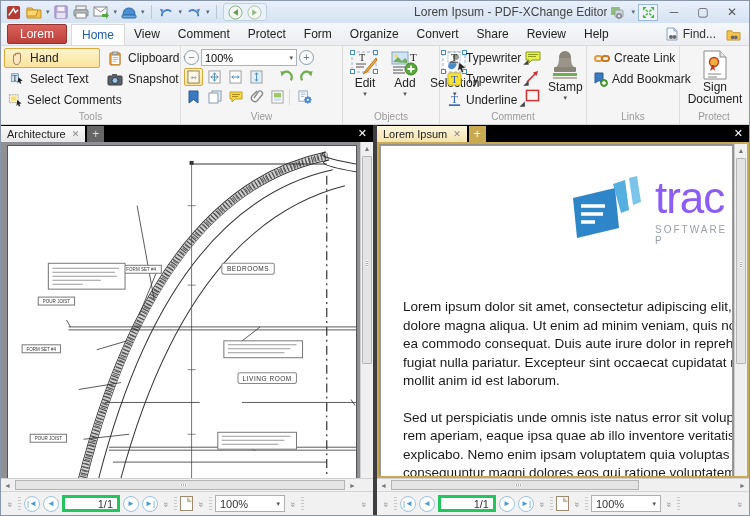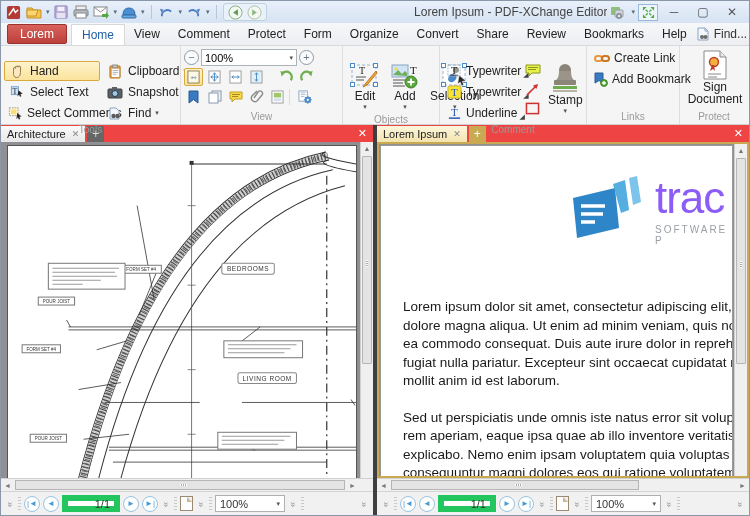--- a/index.html
+++ b/index.html
@@ -21,42 +21,42 @@
   .mtab { font-size:12px; color:#222; padding:3px 9px; }
   .mtab.active { background:#fff; border:1px solid #d8d8d8; border-bottom:none; color:#1e5fa8; padding:3px 10px; }
   .menu-right { margin-left:auto; display:flex; align-items:center; gap:10px; padding-right:8px; font-size:12px; color:#333; }
   .menu-right .mitem { display:flex; align-items:center; gap:4px; }
 
   
   .ribbon { height:79px; background:#f4f5f4; display:flex; border-bottom:1px solid #cfd2cf; flex:0 0 auto; }
   .rgroup { display:flex; flex-direction:column; border-right:1px solid #ddded d; padding:2px 3px 0 3px; position:relative; }
   .rgroup { border-right:1px solid #dddedd; }
   .rgroup .grplabel { font-size:10px; color:#9a9a9a; text-align:center; margin-top:auto; padding:1px 0 2px; }
-  .rbody { display:flex; gap:2px; flex:1;margin-top:13px; }
+  .rbody { display:flex; gap:2px; flex:1; }
   .rcol { display:flex; flex-direction:column; justify-content:flex-start; gap:1px; }
   .rbtn { display:flex; align-items:center; gap:4px; font-size:12px; color:#222; padding:1px 3px; height:20px; white-space:nowrap; border:1px solid transparent; border-radius:2px; }
   .rbtn.sel { background:linear-gradient(#fdf3cd,#fbe39c); border:1px solid #d9a93c; }
   .caret { font-size:7px; color:#555; }
   .fly { font-size:7px; color:#444; align-self:flex-end; margin-left:-2px; }
   .bigbtn { display:flex; flex-direction:column; align-items:center; justify-content:flex-start; font-size:12px; color:#222; padding:2px 4px; gap:1px; }
   .bigbtn .lbl { text-align:center; line-height:12px; }
   .ic { display:inline-flex; align-items:center; justify-content:center; }
   .tool-ic16 { width:18px; height:16px; }
   .viewrow { display:flex; align-items:center; gap:2px; }
   .zoombox { width:96px; height:17px; border:1px solid #aab2ba; background:#fff; font-size:11px; display:flex; align-items:center; padding:0 3px; }
   .zoombox .zv { flex:1; }
   .circbtn { width:15px; height:15px; border-radius:50%; border:1px solid #8a9aa8; color:#6a7a88; font-size:11px; display:inline-flex; align-items:center; justify-content:center; background:#fbfbfb; line-height:1; }
   .fitbtn { width:19px; height:18px; border:1px solid transparent; border-radius:2px; display:inline-flex; align-items:center; justify-content:center; }
   .fitbtn.sel { background:linear-gradient(#fdf3cd,#fbe39c); border:1px solid #d9a93c; }
 
   
   .docarea { flex:1; background:#3f3f41; display:flex; }
   .pane { width:373px; display:flex; flex-direction:column; background:#ececec; }
   .pane-sep { width:4px; background:#3f3f41; }
-  .ptabs { height:17px; background:#ef4444; display:flex; align-items:flex-end; flex:0 0 auto; }
+  .ptabs { height:17px; background:#000000; display:flex; align-items:flex-end; flex:0 0 auto; }
   .ptab { height:16px; display:flex; align-items:center; gap:6px; font-size:11px; padding:0 6px; }
   .ptab .tx { color:#888; font-size:9px; }
   .ptab.doc-active { background:linear-gradient(#fdf6dd,#f3e4ae); color:#222; }
   .ptab.doc-plain { background:linear-gradient(#fafafa,#e8e8e8); color:#222; }
   .ptab-plus { width:17px; height:16px; background:#666; color:#ddd; font-size:12px; display:flex; align-items:center; justify-content:center; margin-left:2px; }
   .ptab-plus.hl { background:#c9a952; color:#fff; }
   .ptabs .bar-close { margin-left:auto; color:#fff; font-size:11px; padding:0 6px; align-self:center; }
   .pcontent { flex:1; position:relative; background:#909094; overflow:hidden; }
   .pcontent.goldframe { border:2px solid #c9a952; }
   .page { position:absolute; background:#fff; border:1px solid #555; }
@@ -69,21 +69,21 @@
   .hscroll { height:13px; background:#f0f0f0; border-top:1px solid #d0d0d0; position:relative; flex:0 0 auto; }
   .hscroll .arr { position:absolute; top:0; bottom:0; width:13px; display:flex; align-items:center; justify-content:center; font-size:7px; color:#777; }
   .hscroll .thumb { position:absolute; top:1px; bottom:1px; left:14px; right:28px; background:#e4e4e4; border:1px solid #b5b5b5; }
   .hscroll .grip { position:absolute; top:3px; bottom:3px; left:50%; width:7px; background:repeating-linear-gradient(90deg,#fff 0 1px,#aaa 1px 2px); }
 
   
   .pstatus { height:24px; background:#f1f1f1; border-top:1px solid #d4d4d4; display:flex; align-items:center; gap:3px; padding:0 4px; flex:0 0 auto; }
   .chev { color:#8a8a8a; font-size:9px; transform:rotate(90deg); display:inline-block; width:10px; text-align:center; letter-spacing:-1px; }
   .grip-dots { width:3px; height:14px; background:repeating-linear-gradient(#c9c9c9 0 1px,transparent 1px 3px); }
   .navcirc { width:16px; height:16px; border-radius:50%; border:1px solid #9cc3e0; color:#4a9ad4; background:#fdfefe; font-size:8px; display:inline-flex; align-items:center; justify-content:center; }
-  .pagebox { width:58px; height:17px; background:#fff; border:6px solid #22c55e; font-size:11px; color:#333; display:flex; align-items:center; justify-content:flex-end; padding:0 4px; }
+  .pagebox { width:58px; height:17px; background:#fff; border:3px solid #22c55e; font-size:11px; color:#333; display:flex; align-items:center; justify-content:flex-end; padding:0 4px; }
   .zoombox2 { width:70px; height:17px; background:#fff; border:1px solid #b0b0b0; font-size:11px; color:#333; display:flex; align-items:center; padding:0 4px; }
   .zoombox2 .zv { flex:1; }
   .pageicon { width:13px; height:15px; position:relative; background:#fff; border:1px solid #9a8a70; }
   .pageicon:before { content:""; position:absolute; top:0; right:0; border-style:solid; border-width:0 5px 5px 0; border-color:#f1f1f1 #f1f1f1 #c9b99a #c9b99a; }
 
   
   .lorem-line { white-space:nowrap; overflow:hidden; font-size:13.5px; line-height:18.5px; color:#1a1a1a; }
   .lorem-gap { height:18px; }
   .logo-wrap { position:absolute; display:flex; align-items:flex-start; gap:14px; }
   .brand { font-size:44px; color:#8b5cf6; letter-spacing:-1px; line-height:1; }
@@ -193,21 +193,20 @@
     <span class="file-btn">Lorem</span>
     <span class="mtab active">Home</span>
     <span class="mtab">View</span>
     <span class="mtab">Comment</span>
     <span class="mtab">Protect</span>
     <span class="mtab">Form</span>
     <span class="mtab">Organize</span>
     <span class="mtab">Convert</span>
     <span class="mtab">Share</span>
     <span class="mtab">Review</span>
-    <span class="mtab">Bookmarks</span>
     <span class="mtab">Help</span>
     <span class="menu-right">
       <span class="mitem">
         <span class="ic">
           <svg width="14" height="14" viewBox="0 0 14 14">
               <path d="M2 1h7l3 3v9H2z" fill="#f4f8fc" stroke="#8aa4c0"></path>
               <path d="M9 1v3h3" fill="none" stroke="#8aa4c0"></path>
               <circle cx="6" cy="10" r="2" fill="#6a6a6a"></circle>
               <circle cx="9.5" cy="10" r="2" fill="#6a6a6a"></circle>
             </svg>
@@ -277,31 +276,20 @@
           </div>
           <div class="rbtn">
             <span class="ic tool-ic16">
               <svg width="16" height="13" viewBox="0 0 16 13">
                   <rect x="1" y="3" width="14" height="9" rx="1" fill="#5a6066" stroke="#3a4046"></rect>
                   <rect x="5" y="1" width="5" height="3" fill="#5a6066"></rect>
                   <circle cx="8" cy="7.5" r="3" fill="#9ec8e8" stroke="#2a3a48"></circle>
                 </svg>
             </span>
             <span>Snapshot</span>
-          </div>
-          <div class="rbtn">
-            <span class="ic tool-ic16">
-              <svg width="14" height="13" viewBox="0 0 14 13">
-                  <path d="M2 1h6l3 3v8H2z" fill="#f4f8fc" stroke="#8aa4c0"></path>
-                  <circle cx="5.5" cy="9" r="2.2" fill="#5a5a5a"></circle>
-                  <circle cx="9.5" cy="9" r="2.2" fill="#5a5a5a"></circle>
-                </svg>
-            </span>
-            <span>Find</span>
-            <span class="caret">▾</span>
           </div>
         </div>
       </div>
       <div class="grplabel">Tools</div>
     </div>
 
     <div class="rgroup" style="width:162px;">
       <div class="viewrow" style="margin-top:1px;">
         <span class="circbtn">−</span>
         <span class="zoombox">

